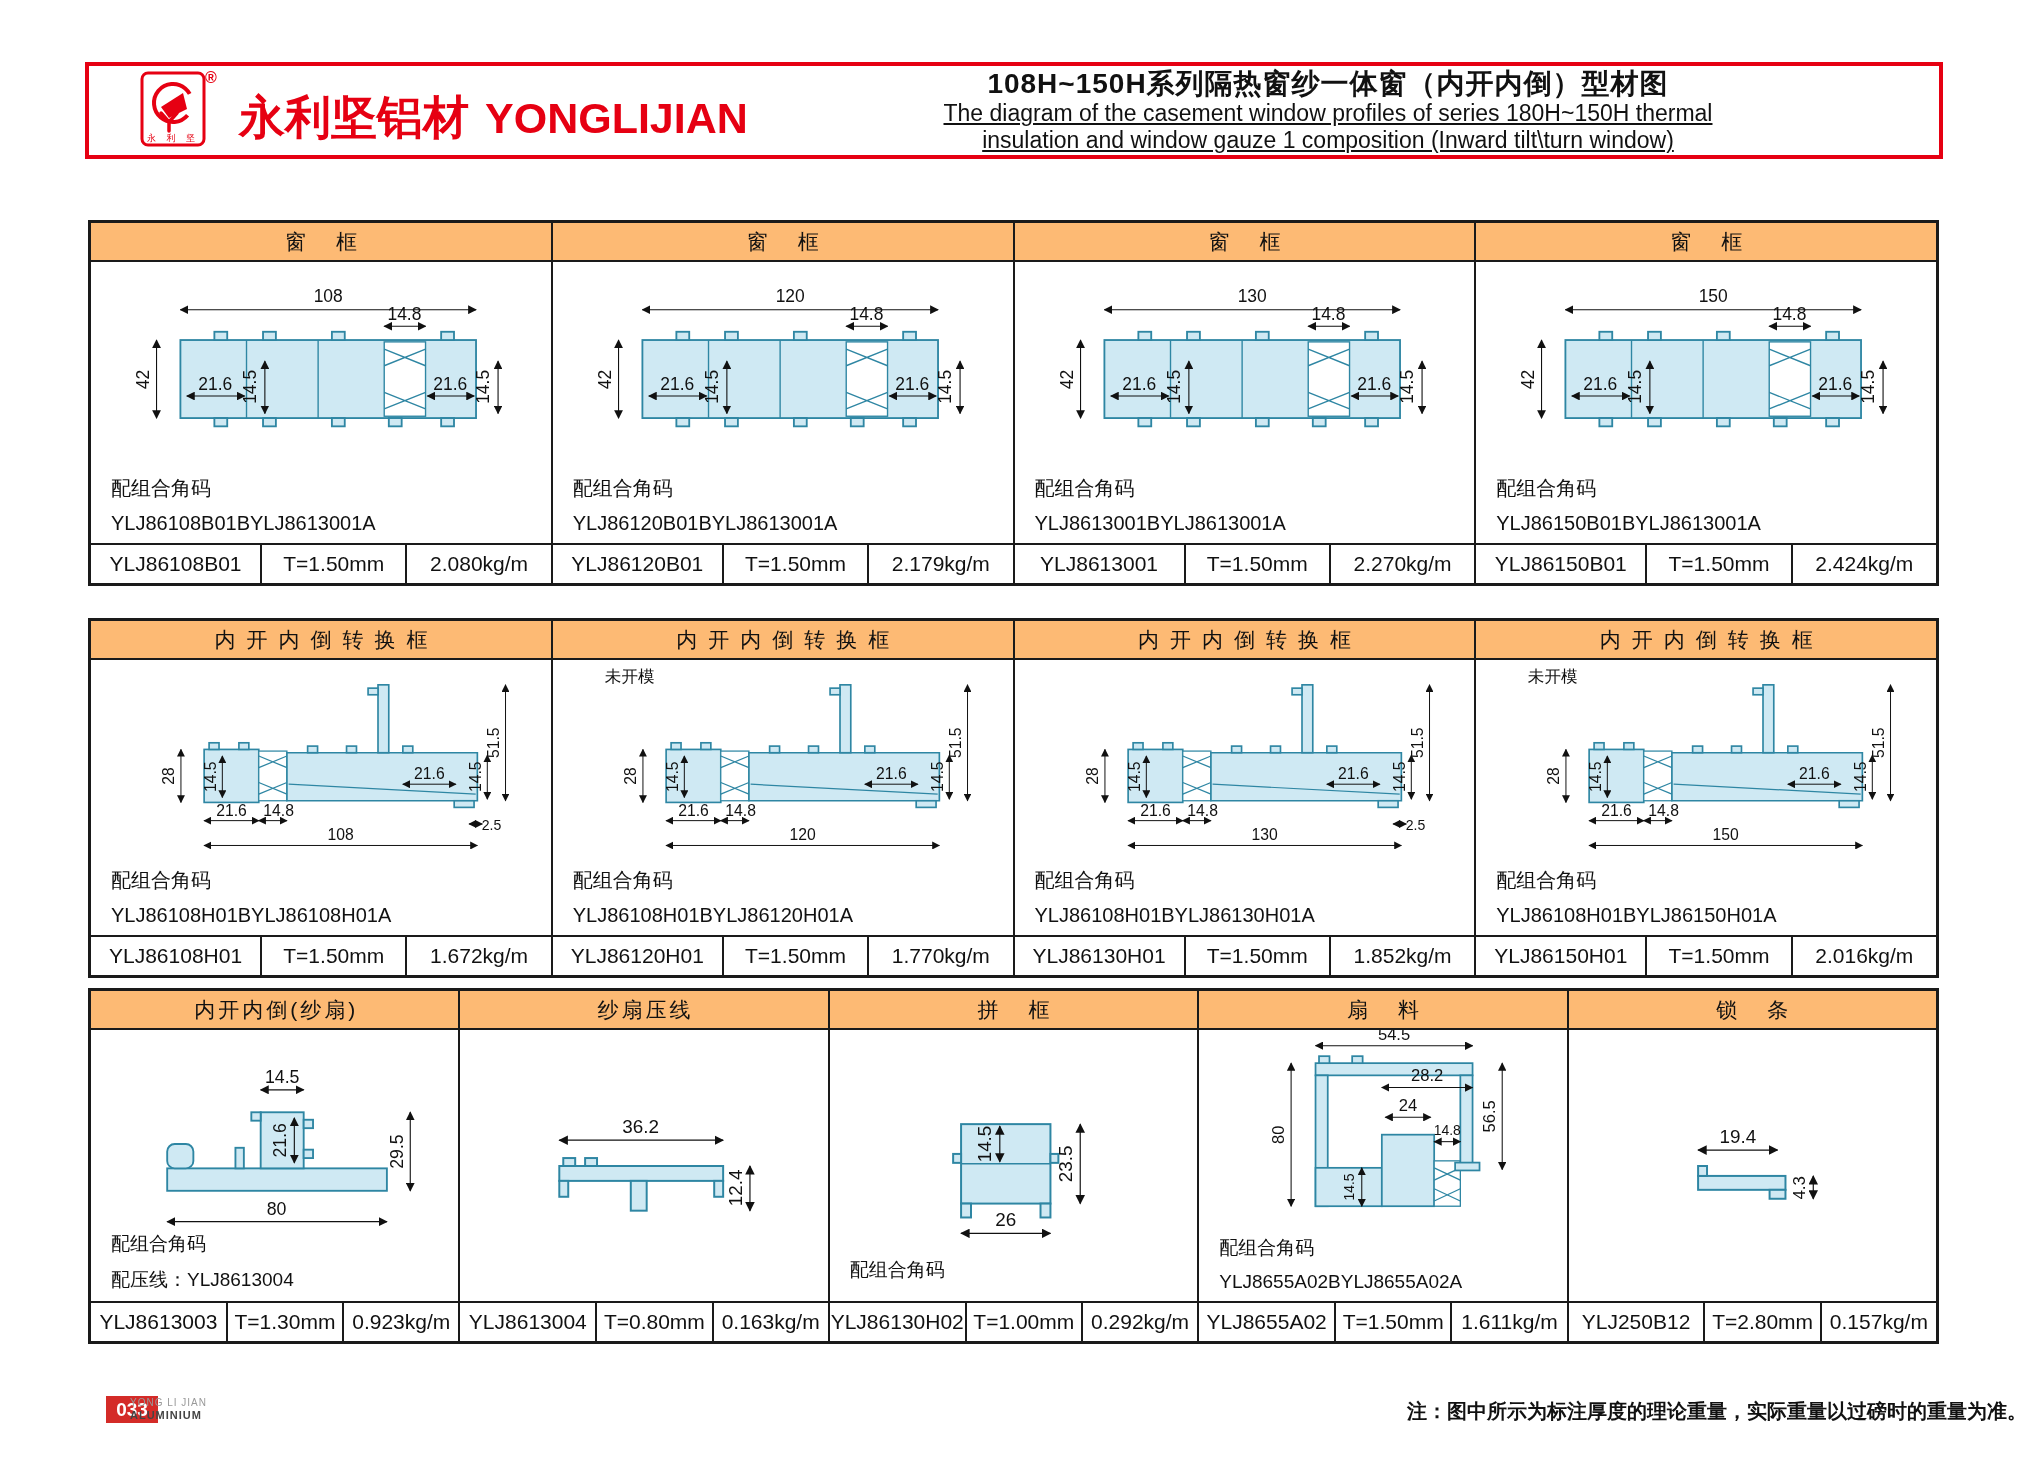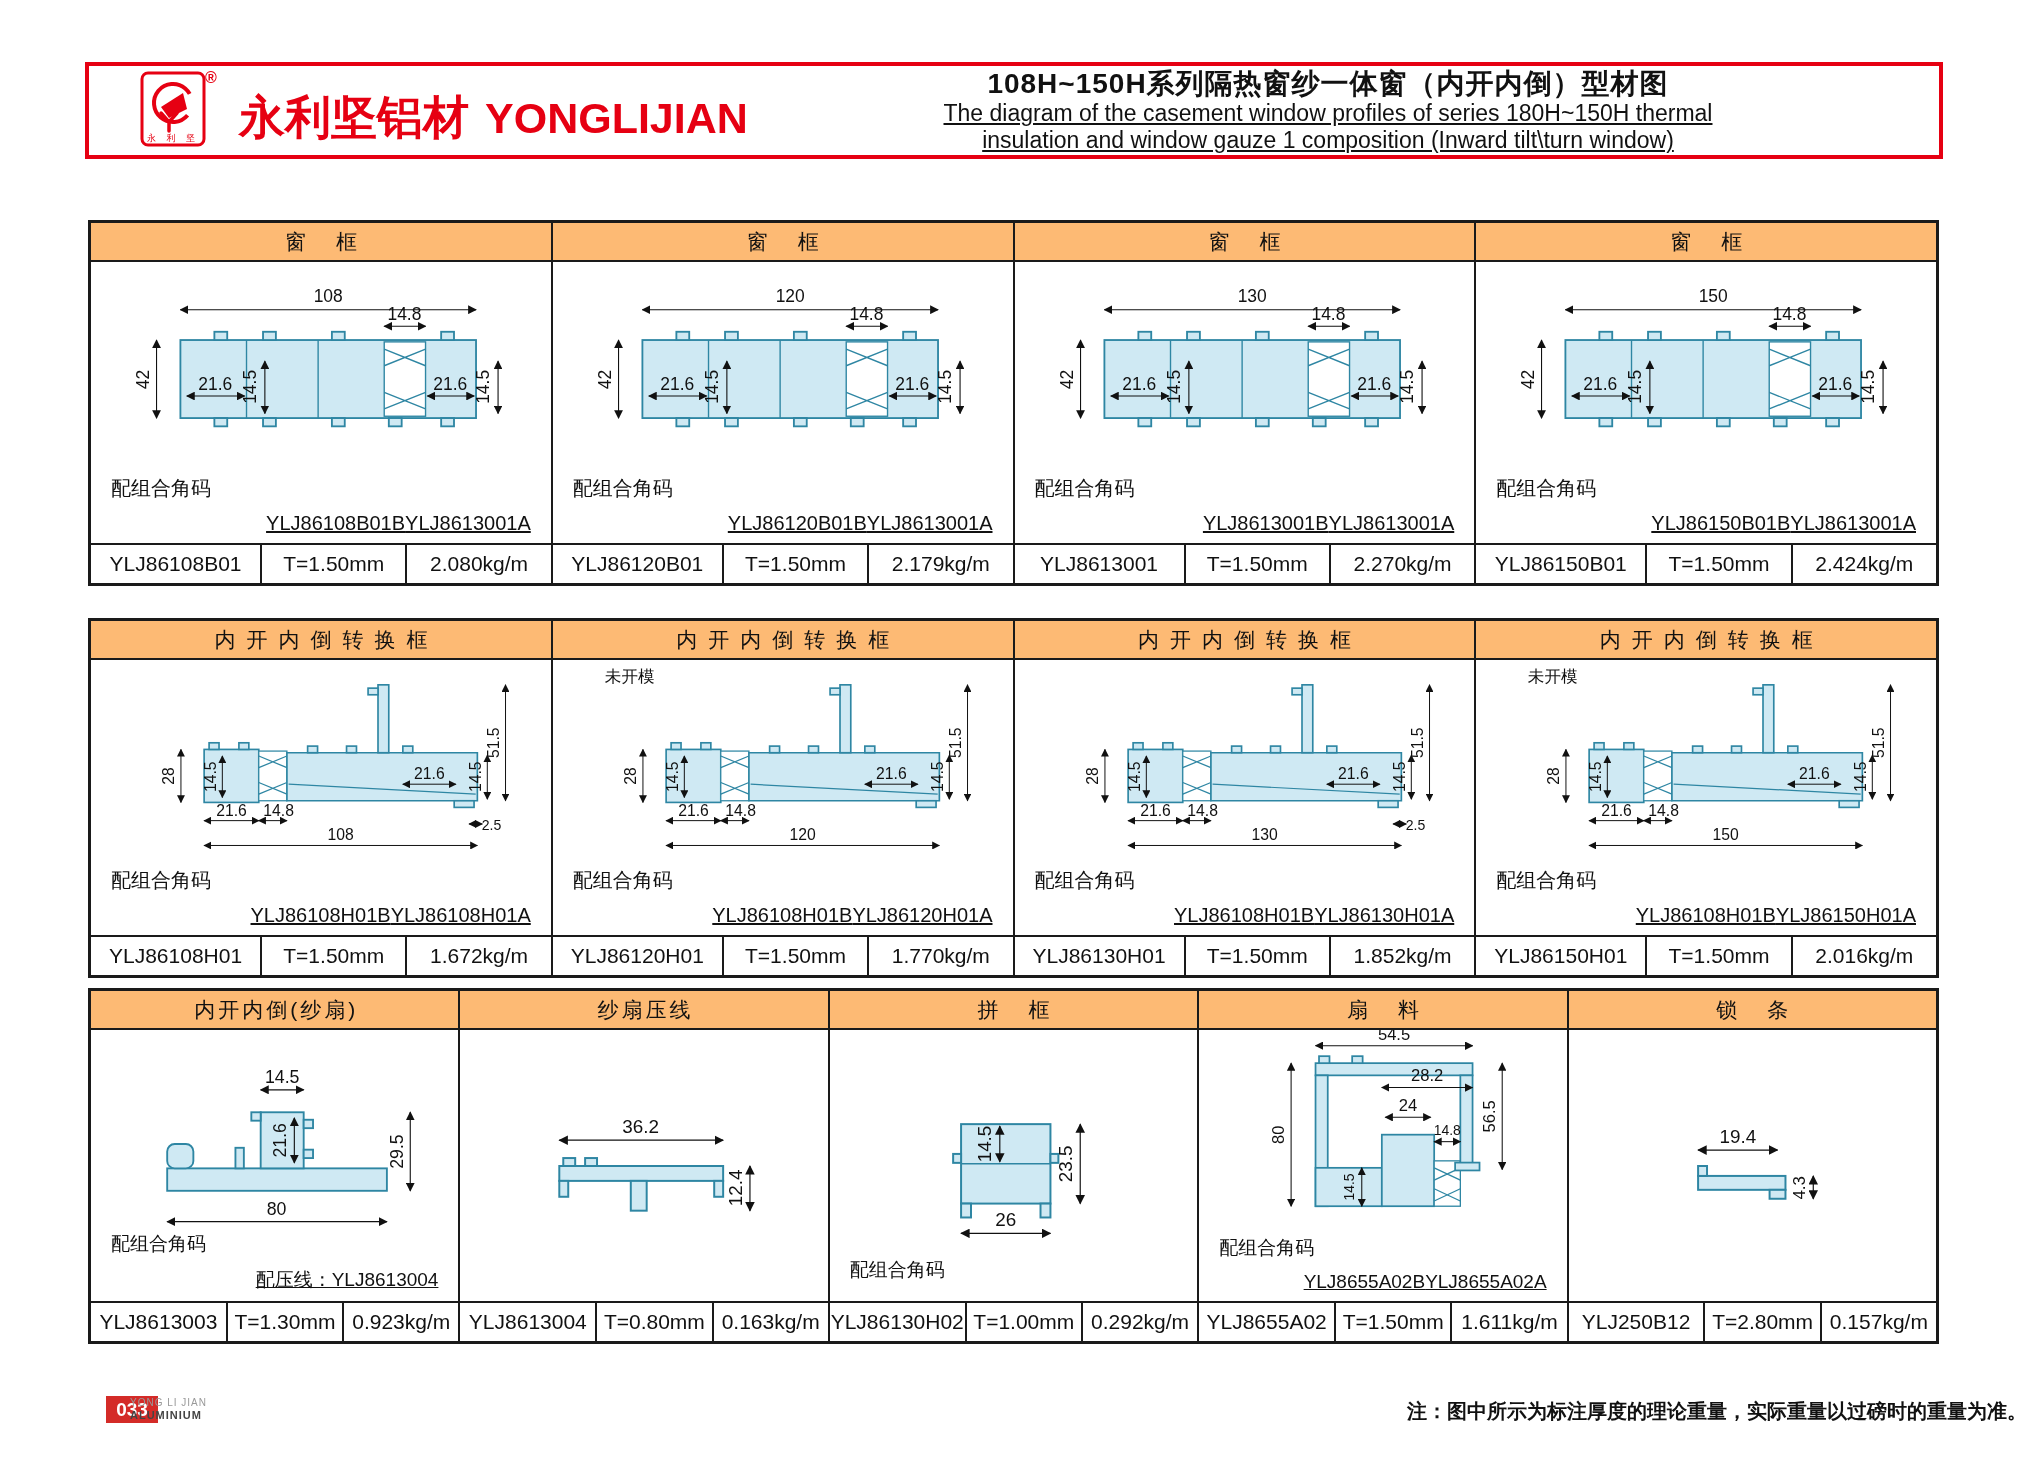--- a/index.html
+++ b/index.html
@@ -27,21 +27,21 @@
   .panel:last-child{border-right:none;}
   .ptitle{height:37px;flex:0 0 37px;background:#fdba74;border-bottom:2px solid #1a1a1a;
           display:flex;align-items:center;justify-content:center;font-size:21px;}
   .ls-w2{letter-spacing:30px;text-indent:30px;}
   .ls-m{letter-spacing:11px;text-indent:11px;}
   .ls-s{letter-spacing:3px;text-indent:3px;}
   .draw{flex:1 1 auto;position:relative;overflow:hidden;}
   .draw svg{position:absolute;left:0;top:0;width:100%;height:100%;}
   .codes{padding:0 20px 8px;font-size:20px;}
   .codes .clabel{margin:0 0 10px;}
-  .codes .cline{display:flex;justify-content:flex-end;text-decoration:underline;}
+  .codes .cline{display:flex;justify-content:flex-start;}
   .spec{height:38px;flex:0 0 38px;border-top:2px solid #1a1a1a;display:flex;font-size:21px;}
   .scell{flex:1;display:flex;align-items:center;justify-content:center;border-right:2px solid #1a1a1a;white-space:nowrap;}
   .scell:last-child{border-right:none;}
   .scell.model{flex:1.18;}
   
   .pf{fill:#cfe9f3;stroke:#2e86a3;stroke-width:2;}
   .wg{fill:#ffffff;stroke:#2e86a3;stroke-width:1.5;}
   .tb{stroke:#2e86a3;stroke-width:1.5;fill:none;}
   .iv{stroke:#2e86a3;stroke-width:1.5;}
   .dl{stroke:#111;stroke-width:1.2;marker-start:url(#arr);marker-end:url(#arr);}

